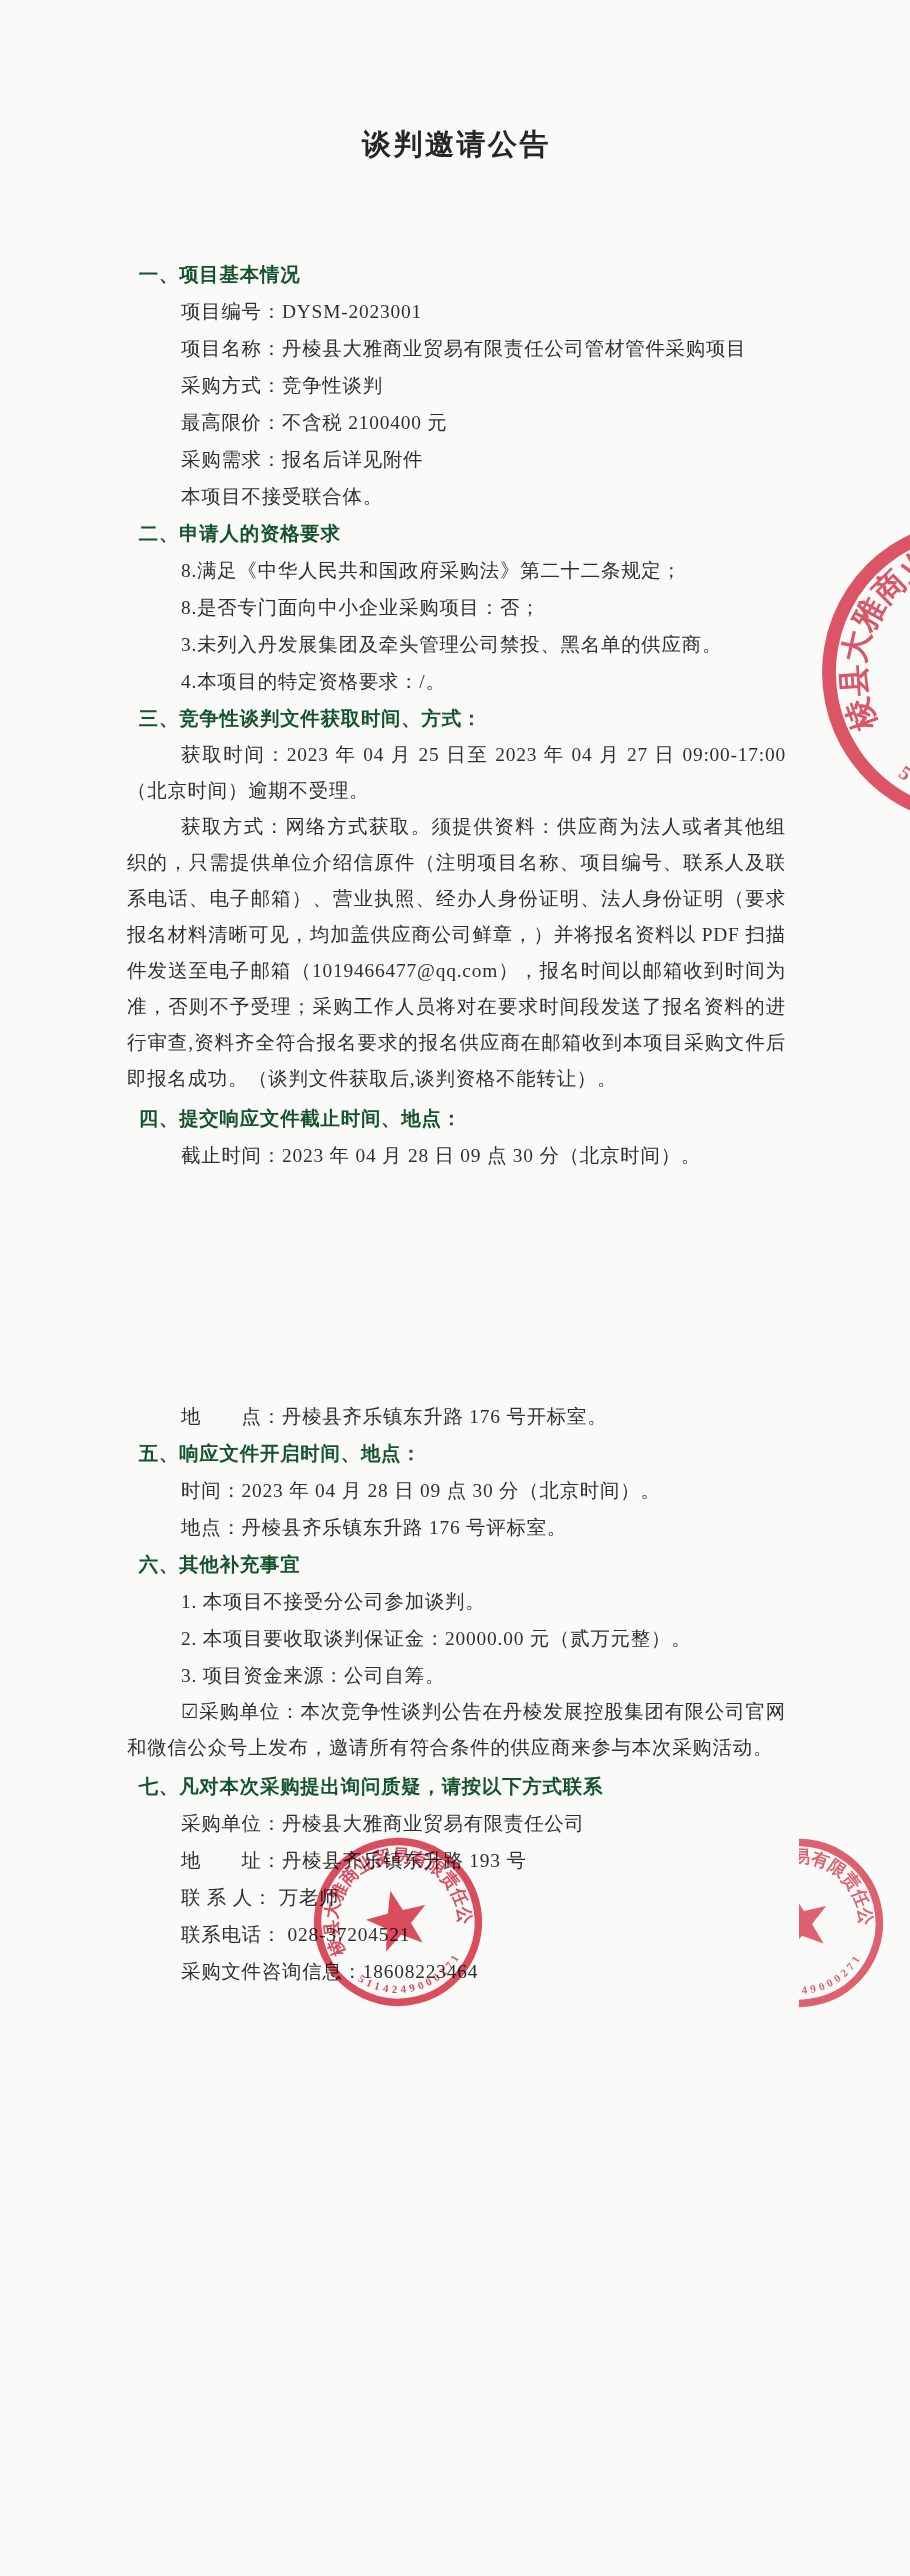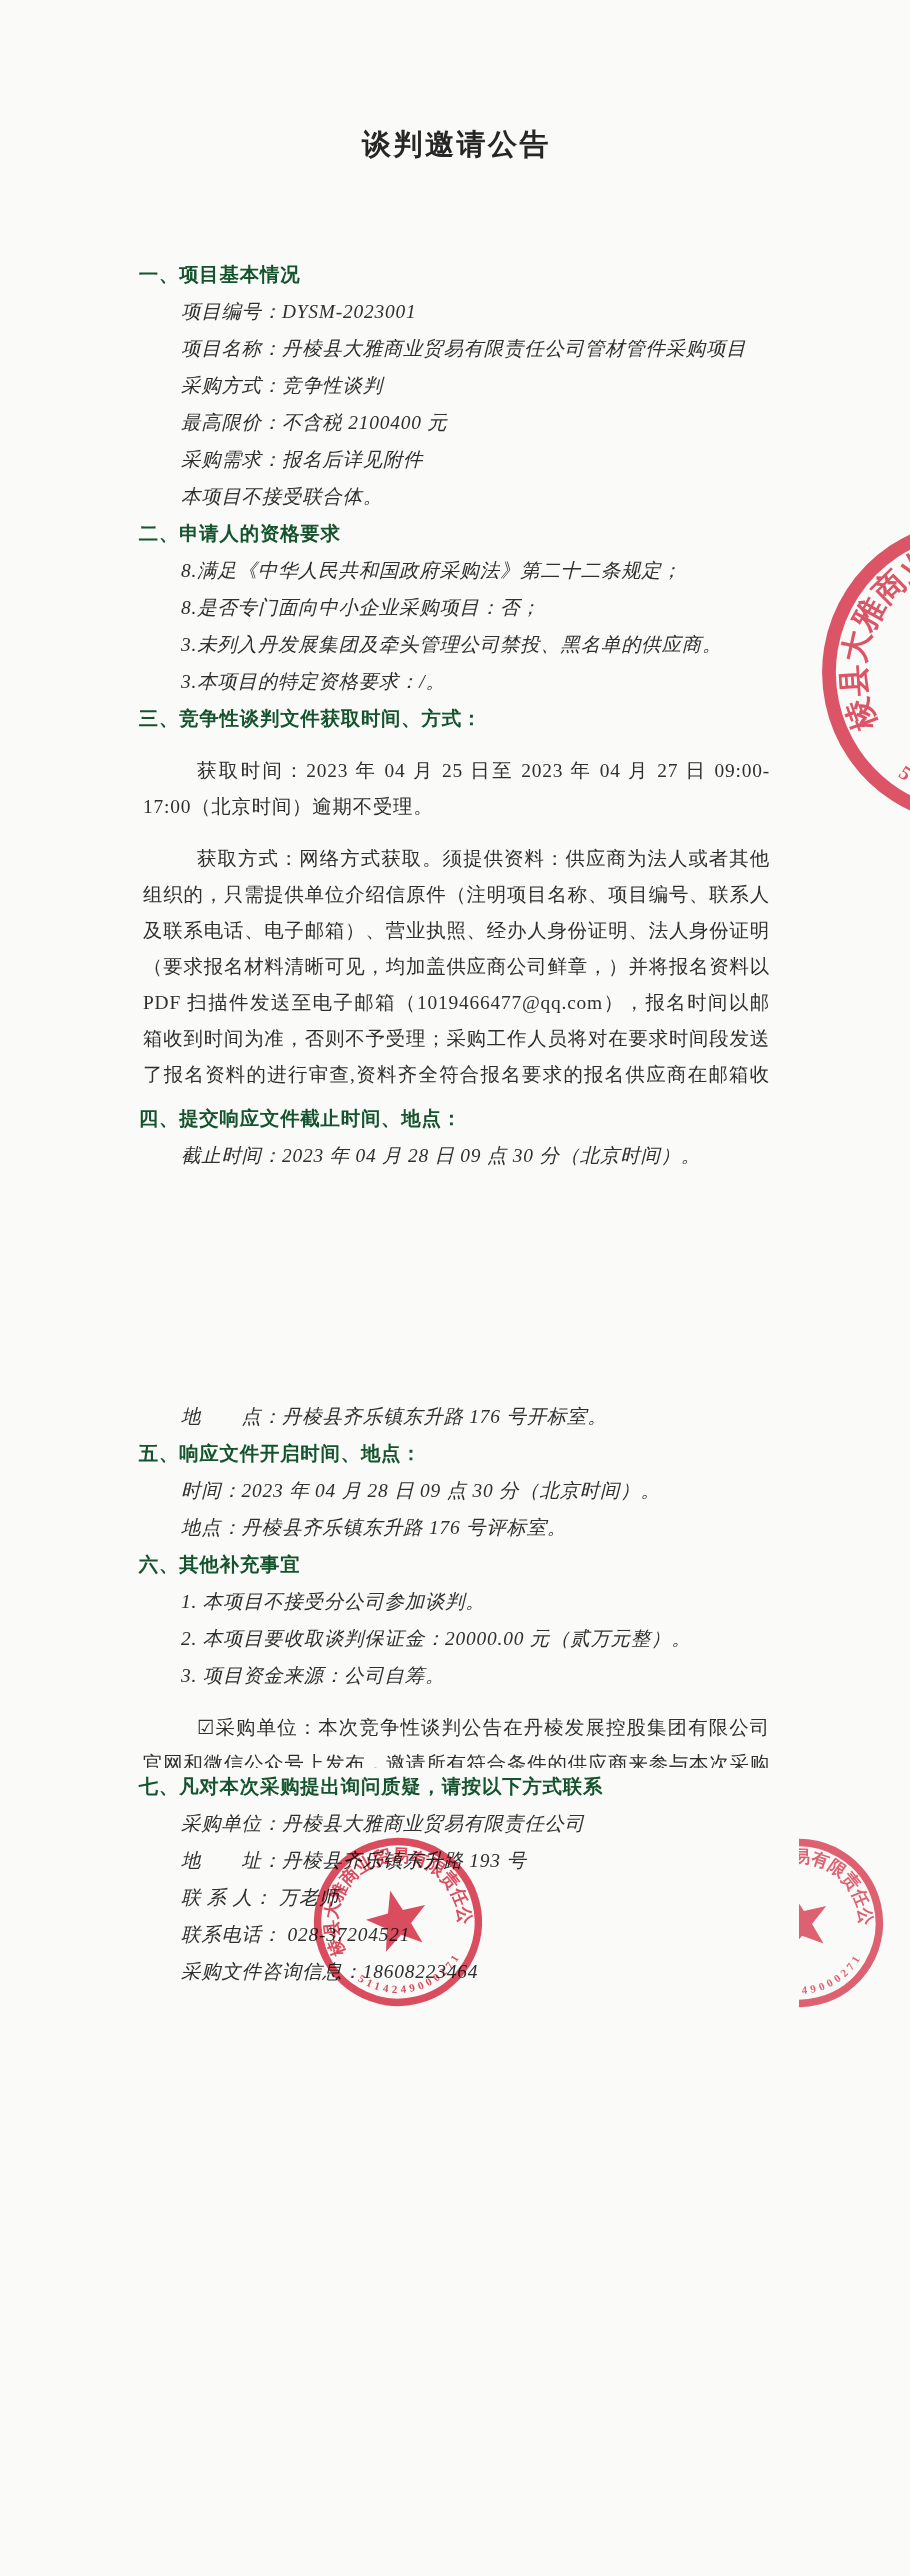--- a/index.html
+++ b/index.html
@@ -29,24 +29,24 @@
     height:37px;line-height:37px;
     font-family:"Liberation Sans","DejaVu Sans",sans-serif;
     font-size:19.4px;font-weight:700;
     color:#14532d;
     letter-spacing:0.8px;
   }
   h2.first{margin-top:94px;}
   p.line{
     margin:0 0 0 54px;
     height:37px;line-height:37px;
-    font-size:19.4px;letter-spacing:0.8px;font-style:italic;
+    font-size:19.4px;letter-spacing:0.8px;
   }
   p.para{
-    margin:16px;
+    margin:0;
     line-height:36px;
     font-size:19.4px;letter-spacing:0.8px;
     text-align:justify;
     text-indent:54px;
   }
   .para-block-3{height:363px;overflow:hidden;}
   .para-block-6{height:74px;overflow:hidden;}
   p.gap-before{margin-top:224px;}
   
   .seal{position:absolute;pointer-events:none;mix-blend-mode:multiply;}
@@ -69,21 +69,21 @@
   <p class="line">项目名称：丹棱县大雅商业贸易有限责任公司管材管件采购项目</p>
   <p class="line">采购方式：竞争性谈判</p>
   <p class="line">最高限价：不含税 2100400 元</p>
   <p class="line">采购需求：报名后详见附件</p>
   <p class="line">本项目不接受联合体。</p>
 
   <h2 class="sec">二、申请人的资格要求</h2>
   <p class="line">8.满足《中华人民共和国政府采购法》第二十二条规定；</p>
   <p class="line">8.是否专门面向中小企业采购项目：否；</p>
   <p class="line">3.未列入丹发展集团及牵头管理公司禁投、黑名单的供应商。</p>
-  <p class="line">3.本项目的特定资格要求：/。</p>
+  <p class="line">4.本项目的特定资格要求：/。</p>
 
   <h2 class="sec">三、竞争性谈判文件获取时间、方式：</h2>
   <div class="para-block-3">
     <p class="para">获取时间：2023 年 04 月 25 日至 2023 年 04 月 27 日 09:00-17:00（北京时间）逾期不受理。</p>
     <p class="para">获取方式：网络方式获取。须提供资料：供应商为法人或者其他组织的，只需提供单位介绍信原件（注明项目名称、项目编号、联系人及联系电话、电子邮箱）、营业执照、经办人身份证明、法人身份证明（要求报名材料清晰可见，均加盖供应商公司鲜章，）并将报名资料以 PDF 扫描件发送至电子邮箱（1019466477@qq.com），报名时间以邮箱收到时间为准，否则不予受理；采购工作人员将对在要求时间段发送了报名资料的进行审查,资料齐全符合报名要求的报名供应商在邮箱收到本项目采购文件后即报名成功。（谈判文件获取后,谈判资格不能转让）。</p>
   </div>
 
   <h2 class="sec">四、提交响应文件截止时间、地点：</h2>
   <p class="line">截止时间：2023 年 04 月 28 日 09 点 30 分（北京时间）。</p>
   <p class="line gap-before">地　　点：丹棱县齐乐镇东升路 176 号开标室。</p>

